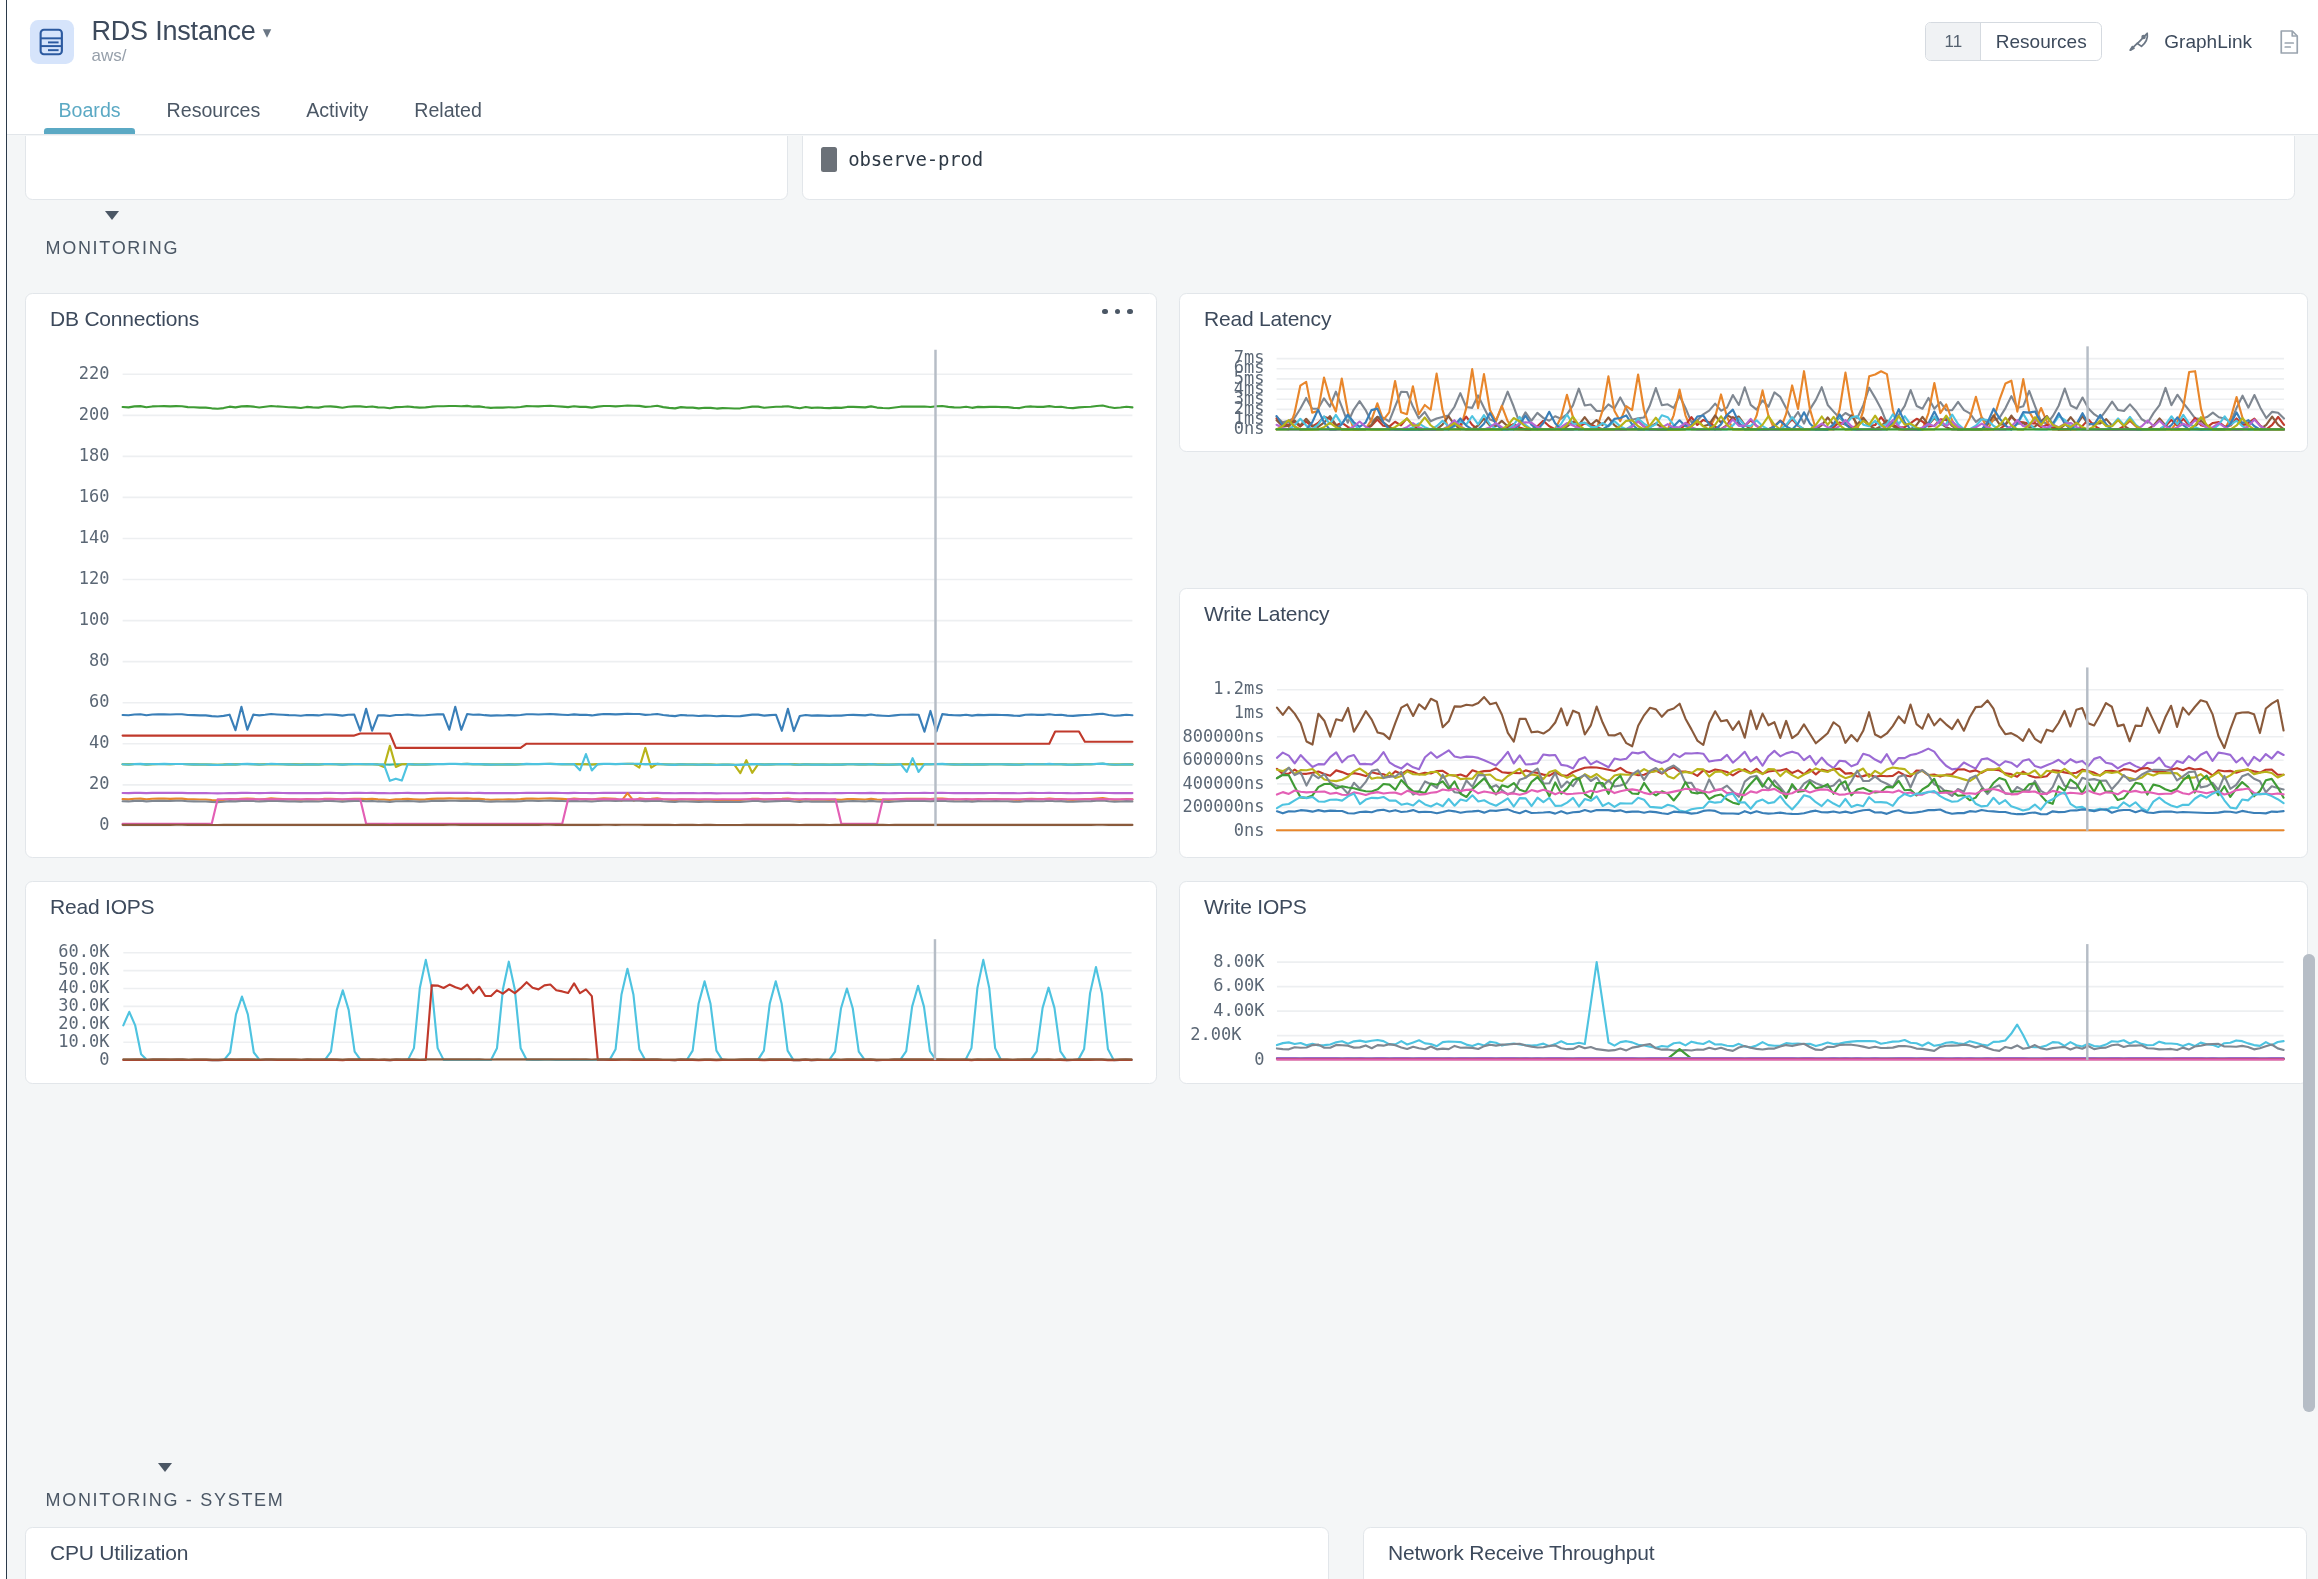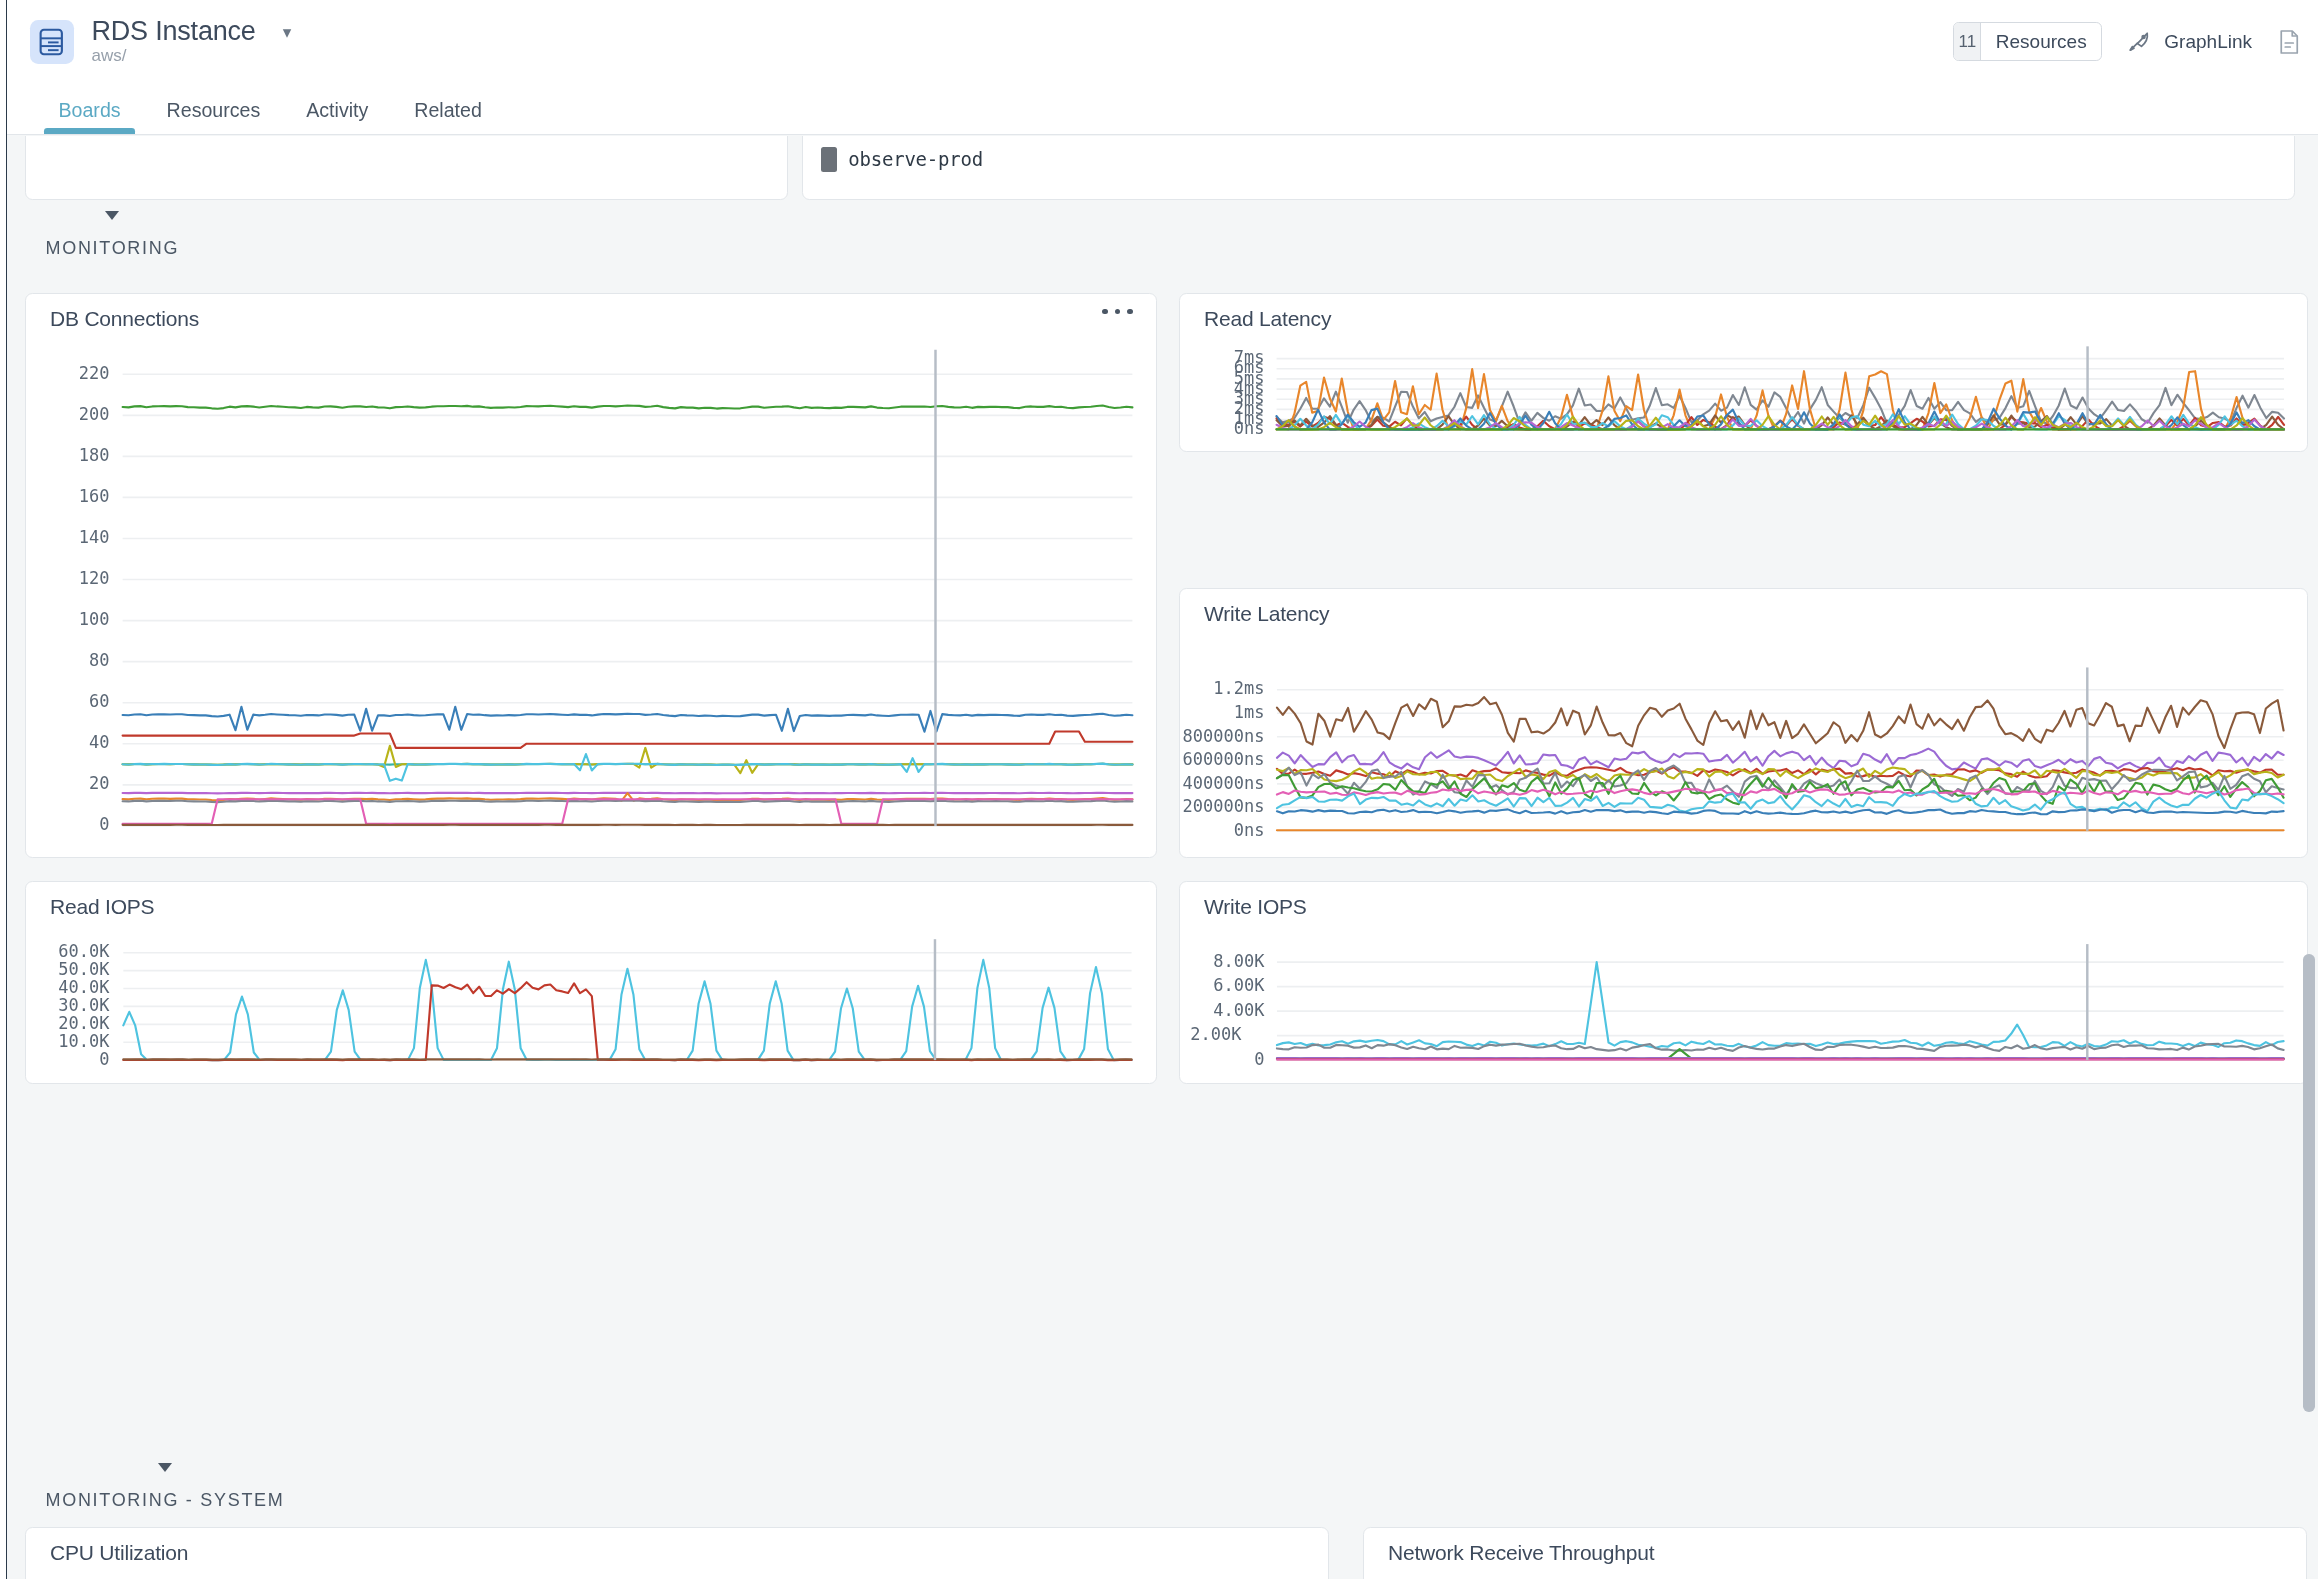--- a/index.html
+++ b/index.html
@@ -26,33 +26,33 @@
     background: #ffffff; display: flex; align-items: center;
     padding: 0 18px 0 23px;
   }
   .header-left { display: flex; align-items: center; gap: 18px; }
   .app-icon {
     width: 44px; height: 44px; border-radius: 8.2px; background: #d6e4fb;
     display: flex; align-items: center; justify-content: center; flex: none;
   }
   .app-icon svg { display: block; }
   .title-block { display: flex; flex-direction: column; justify-content: center; gap: 0.8px; }
-  .title-row { display: flex; align-items: center; gap: 27px; text-align: right; }
+  .title-row { display: flex; align-items: center; gap: 7px; text-align: right; }
   .page-title { font-size: 27px; color: #3d4a5c; font-weight: 400; letter-spacing: -0.2px; line-height: 1.05; }
   .chev-down { color: #6b7785; font-size: 17px; line-height: 1; position: relative; top: 1.6px; }
   .page-sub { font-size: 17px; color: #97a0ab; line-height: 1.2; }
 
   .header-right { margin-left: auto; display: flex; align-items: center; gap: 24.5px; }
   .res-pill {
     display: flex; align-items: stretch; height: 39px;
     border: 0.8px solid #d5dae0; border-radius: 5.7px; overflow: hidden; background: #fff;
   }
   .res-pill .cnt {
     background: #f0f2f4; color: #55616f; font-size: 17px;
-    display: flex; align-items: center; padding: 0 4px; border-right: 0.8px solid #d5dae0;
+    display: flex; align-items: center; padding: 0 18px; border-right: 0.8px solid #d5dae0;
   }
   .res-pill .lbl {
     color: #3d4a5c; font-size: 19px; display: flex; align-items: center; padding: 0 14.7px;
   }
   .hdr-action { display: flex; align-items: center; gap: 13px; color: #3d4a5c; font-size: 19px; }
   .hdr-action svg { display: block; }
 
   
   .tabbar {
     position: absolute; left: 6.5px; top: 83px; right: 0; height: 52px;

